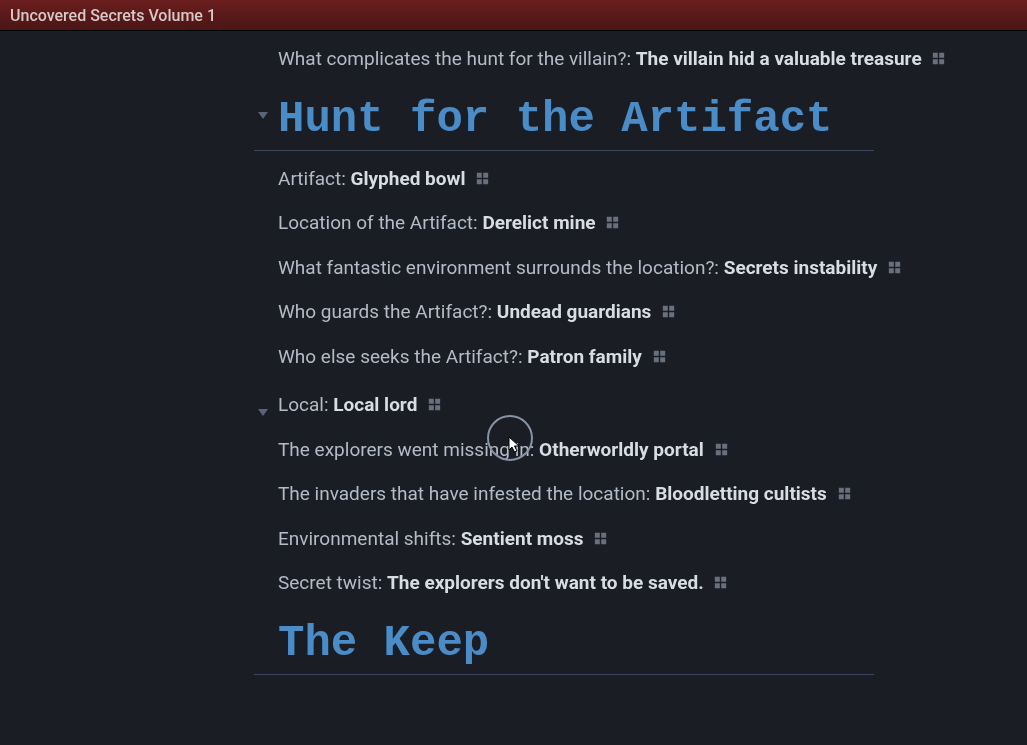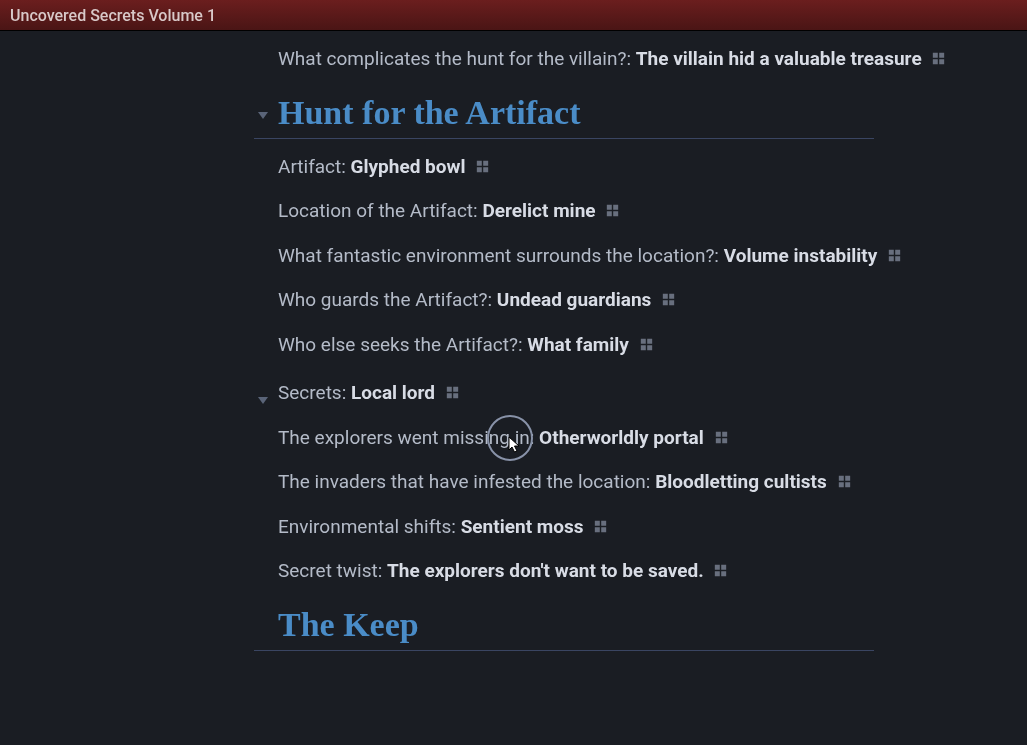--- a/index.html
+++ b/index.html
@@ -30,22 +30,22 @@
     padding-right: 60px;
     padding-top: 0;
   }
   .section-header {
     position: relative;
     margin-top: 18px;
     margin-bottom: 4px;
   }
   .section-title {
     color: #4a8cc7;
-    font-family: Liberation Serif, serif;
-    font-size: 34px;
+    font-family: Liberation Mono, monospace;
+    font-size: 44px;
     font-weight: bold;
     border-bottom: 1px solid #3a4562;
     padding-bottom: 6px;
     padding-left: 24px;
     margin-left: -24px;
     width: 620px;
   }
   .collapse-toggle {
     position: absolute;
     left: -20px;
@@ -123,46 +123,46 @@
   </div>
   <div class="line">
     <span class="label">Location of the Artifact:</span>
     <span class="value">Derelict mine</span>
     <span class="dice-icon"><svg viewBox="0 0 24 24">
           <path d="M4 4h7v7H4V4zm9 0h7v7h-7V4zM4 13h7v7H4v-7zm9 0h7v7h-7v-7z"></path>
         </svg></span>
   </div>
   <div class="line">
     <span class="label">What fantastic environment surrounds the location?:</span>
-    <span class="value">Volume instability</span>
+    <span class="value">Secrets instability</span>
     <span class="dice-icon"><svg viewBox="0 0 24 24">
           <path d="M4 4h7v7H4V4zm9 0h7v7h-7V4zM4 13h7v7H4v-7zm9 0h7v7h-7v-7z"></path>
         </svg></span>
   </div>
   <div class="line">
     <span class="label">Who guards the Artifact?:</span>
     <span class="value">Undead guardians</span>
     <span class="dice-icon"><svg viewBox="0 0 24 24">
           <path d="M4 4h7v7H4V4zm9 0h7v7h-7V4zM4 13h7v7H4v-7zm9 0h7v7h-7v-7z"></path>
         </svg></span>
   </div>
   <div class="line">
     <span class="label">Who else seeks the Artifact?:</span>
-    <span class="value">What family</span>
+    <span class="value">Patron family</span>
     <span class="dice-icon"><svg viewBox="0 0 24 24">
           <path d="M4 4h7v7H4V4zm9 0h7v7h-7V4zM4 13h7v7H4v-7zm9 0h7v7h-7v-7z"></path>
         </svg></span>
   </div>
 
   <div class="section-header">
     <div class="collapse-toggle"></div>
   </div>
 
   <div class="line">
-    <span class="label">Secrets:</span>
+    <span class="label">Local:</span>
     <span class="value">Local lord</span>
     <span class="dice-icon"><svg viewBox="0 0 24 24">
           <path d="M4 4h7v7H4V4zm9 0h7v7h-7V4zM4 13h7v7H4v-7zm9 0h7v7h-7v-7z"></path>
         </svg></span>
   </div>
   <div class="line">
     <span class="label">The explorers went missing in:</span>
     <span class="value">Otherworldly portal</span>
     <span class="dice-icon"><svg viewBox="0 0 24 24">
           <path d="M4 4h7v7H4V4zm9 0h7v7h-7V4zM4 13h7v7H4v-7zm9 0h7v7h-7v-7z"></path>

